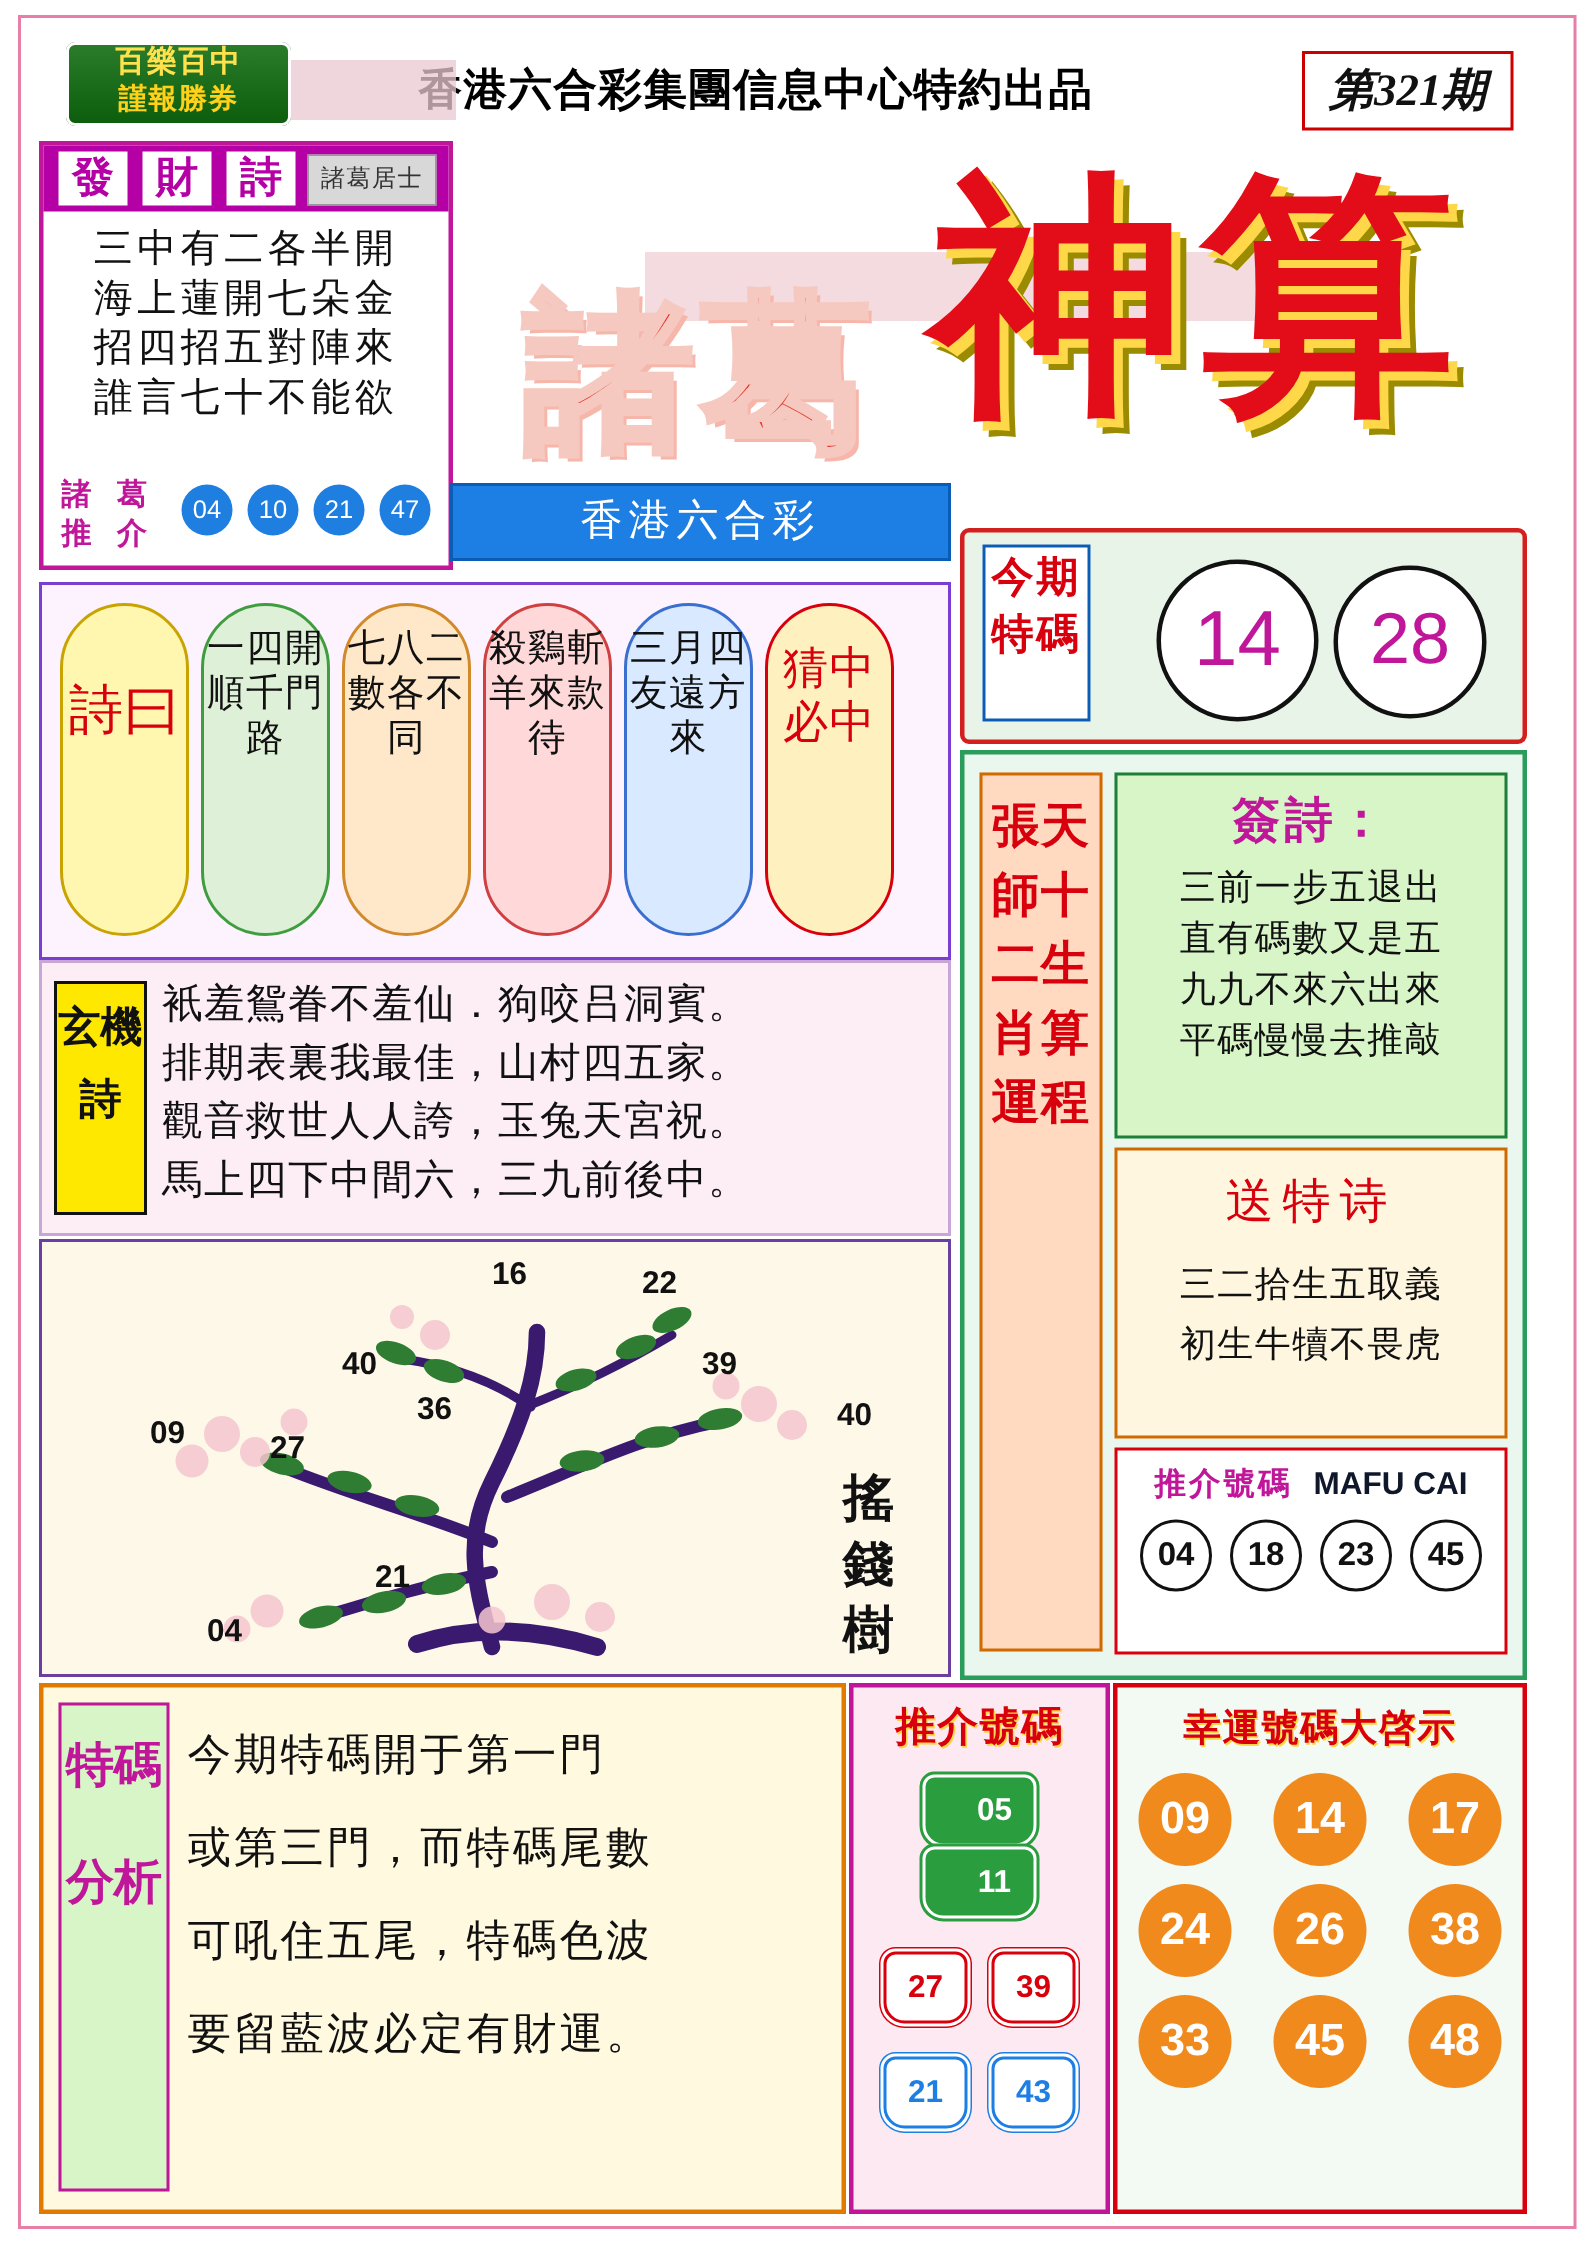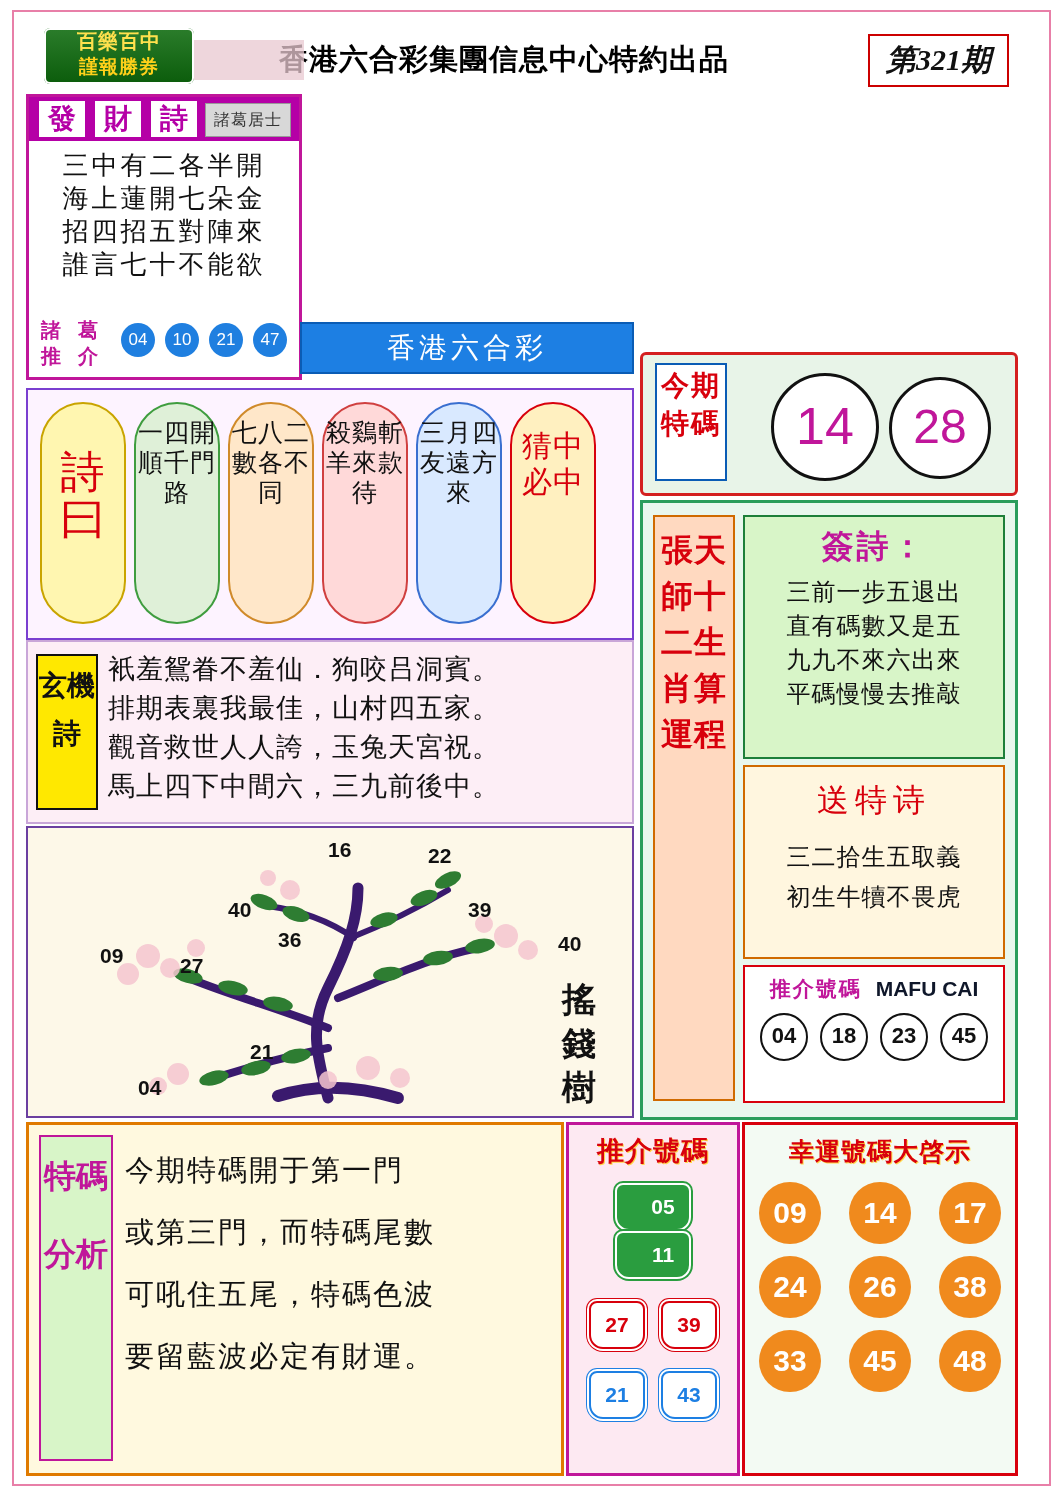--- a/index.html
+++ b/index.html
@@ -140,21 +140,21 @@
   .caps{
     position:absolute;left:26px;top:388px;width:604px;height:248px;
     border:2px solid #7a3fd0;background:#fdf3ff;
   }
   .cap{
     position:absolute;top:12px;width:86px;height:222px;border-radius:43px;
     border:2px solid #333;
     text-align:center;font-size:25px;line-height:30px;padding-top:14px;
     box-sizing:border-box;letter-spacing:1px;
   }
-  .cap0{left:12px;background:#fff6b0;border-color:#c9a400;color:#d8000c;font-size:44px;line-height:46px;padding-top:46px;}
+  .cap0{left:12px;background:#fff6b0;border-color:#c9a400;color:#d8000c;font-size:36px;line-height:46px;padding-top:46px;}
   .cap1{left:106px;background:#dff0d8;border-color:#3f9d3f;color:#111;}
   .cap2{left:200px;background:#ffe7c9;border-color:#d08a2a;color:#111;}
   .cap3{left:294px;background:#ffd9d9;border-color:#d04040;color:#111;}
   .cap4{left:388px;background:#d9e9ff;border-color:#3a6fd0;color:#111;}
   .cap5{left:482px;background:#fff0c0;border-color:#d8000c;color:#d8000c;font-size:30px;line-height:36px;padding-top:24px;}
 
   
   .xj{
     position:absolute;left:26px;top:640px;width:604px;height:180px;
     border:2px solid #c9a6d8;background:#fdeef6;
@@ -314,20 +314,25 @@
       </div>
       <div class="nums">
         <span class="ball-sm">04</span>
         <span class="ball-sm">10</span>
         <span class="ball-sm">21</span>
         <span class="ball-sm">47</span>
       </div>
     </div>
   </div>
 
+  <div class="bigtitle">
+    <div class="bt-smudge"></div>
+    <div class="bt-1">諸葛</div>
+    <div class="bt-2">神算</div>
+  </div>
 
   <div class="bluebar">香港六合彩</div>
 
   <div class="sp">
     <div class="sp-lbl">今期特碼</div>
     <div class="sp-ball sp-b1">14</div>
     <div class="sp-ball sp-b2">28</div>
   </div>
 
   <div class="caps">

